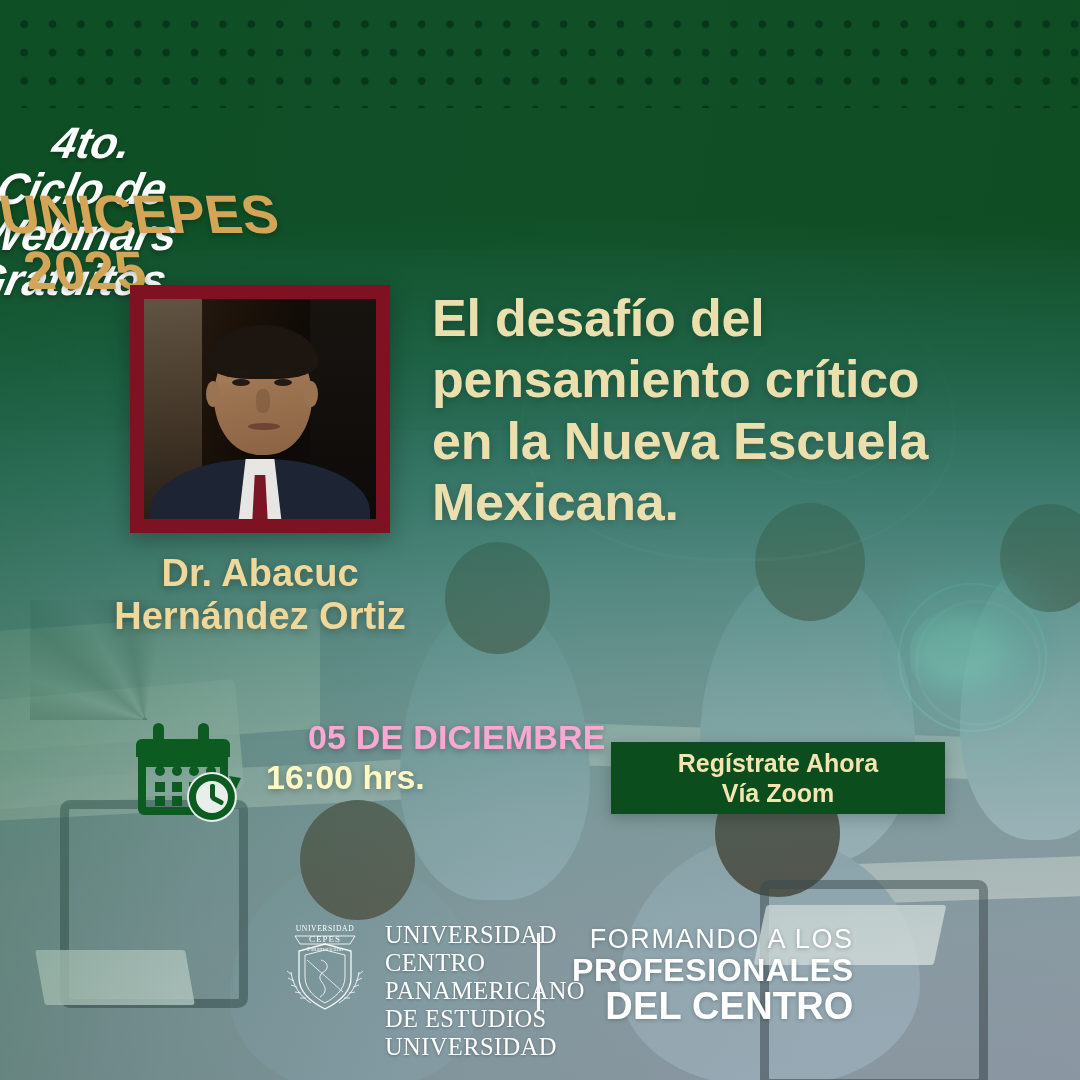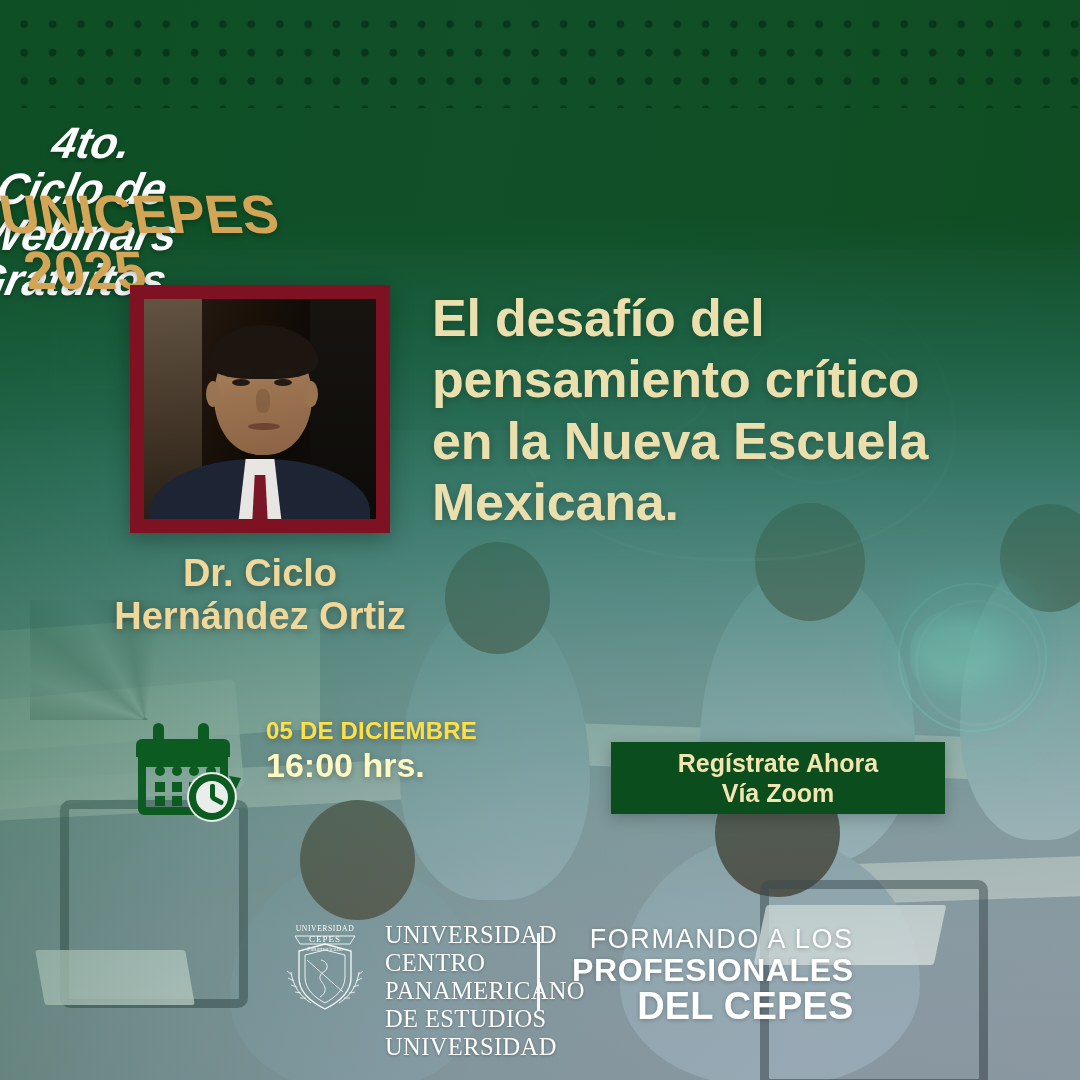--- a/index.html
+++ b/index.html
@@ -204,22 +204,22 @@
     position:absolute;left:432px;top:288px;width:560px;
     font-size:52px;font-weight:700;color:#ecdfae;line-height:1.18;
     letter-spacing:-.2px;
     text-shadow:0 2px 8px rgba(0,0,0,.22);
   }
 
   
   .dateblock{position:absolute;left:136px;top:715px;display:flex;align-items:flex-start;}
   .cal-ico{width:108px;height:104px;flex:0 0 108px;margin-top:6px;}
   .dtxt{margin-left:22px;padding-top:2px;}
-  .dtxt .d1x{font-size:24px;font-weight:700;color:#fde047;line-height:1.18;letter-spacing:.2px;
-    text-shadow:0 2px 6px rgba(0,0,0,.28);}
+  .dtxt .d1x{font-size:34px;font-weight:700;color:#f9a8d4;line-height:1.18;letter-spacing:.2px;
+    text-shadow:0 2px 6px rgba(0,0,0,.28);margin-left:42px;}
   .dtxt .d2x{font-size:34px;font-weight:700;color:#fef9c3;line-height:1.22;
     text-shadow:0 2px 6px rgba(0,0,0,.28);}
   .dtxt .d3x{font-size:30px;font-weight:400;color:#f3e8bd;line-height:1.25;
     text-shadow:0 2px 6px rgba(0,0,0,.28);}
 
   
   .cta{
     position:absolute;left:611px;top:742px;width:334px;height:72px;
     background:#0c4d1d;display:flex;flex-direction:column;
     align-items:center;justify-content:center;
@@ -318,21 +318,21 @@
         <div class="pr-browR"></div>
         <div class="pr-eyeL"></div>
         <div class="pr-eyeR"></div>
         <div class="pr-nose"></div>
         <div class="pr-mouth"></div>
       </div>
     </div>
   </div>
 
   <div class="speaker">
-    <div>Dr. Ciclo</div>
+    <div>Dr. Abacuc</div>
     <div>Hernández Ortiz</div>
   </div>
 
   <div class="maintitle">
     <div>El desafío del</div>
     <div>pensamiento crítico</div>
     <div>en la Nueva Escuela</div>
     <div>Mexicana.</div>
   </div>
 
@@ -401,17 +401,17 @@
       <div>PANAMERICANO</div>
       <div>DE ESTUDIOS</div>
       <div>UNIVERSIDAD</div>
     </div>
 
     <div class="vdiv"></div>
 
     <div class="tagline">
       <div class="t1">FORMANDO A LOS</div>
       <div class="t2">PROFESIONALES</div>
-      <div class="t3">DEL CEPES</div>
+      <div class="t3">DEL CENTRO</div>
     </div>
   </div>
 
 </div>
 
 </body></html>

